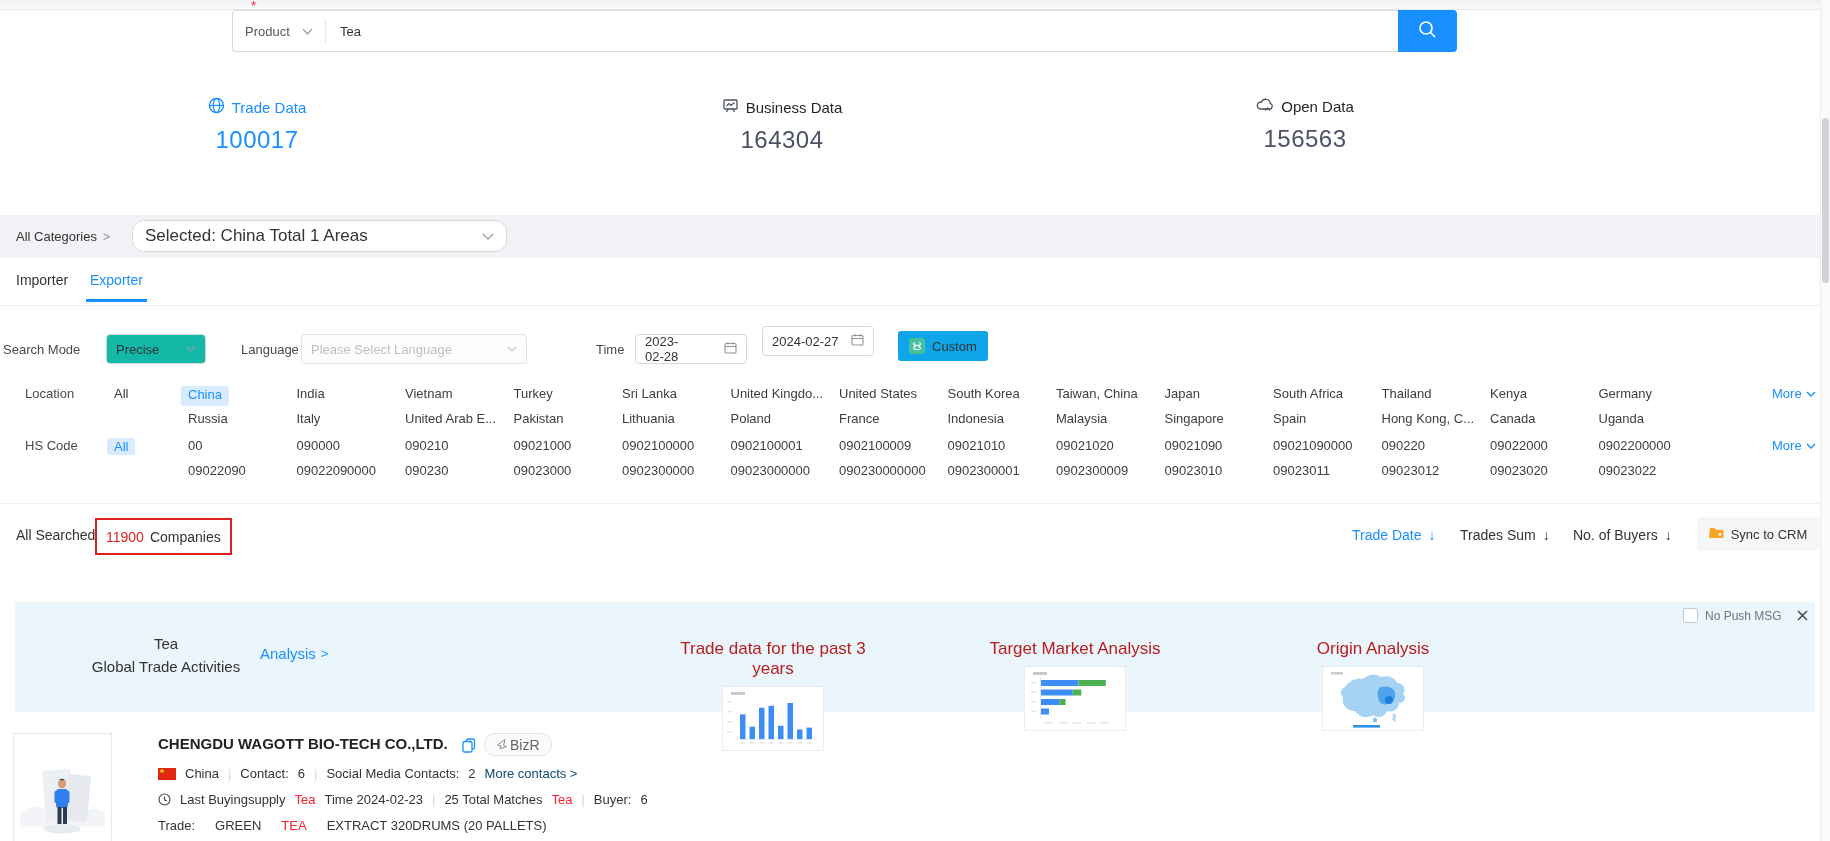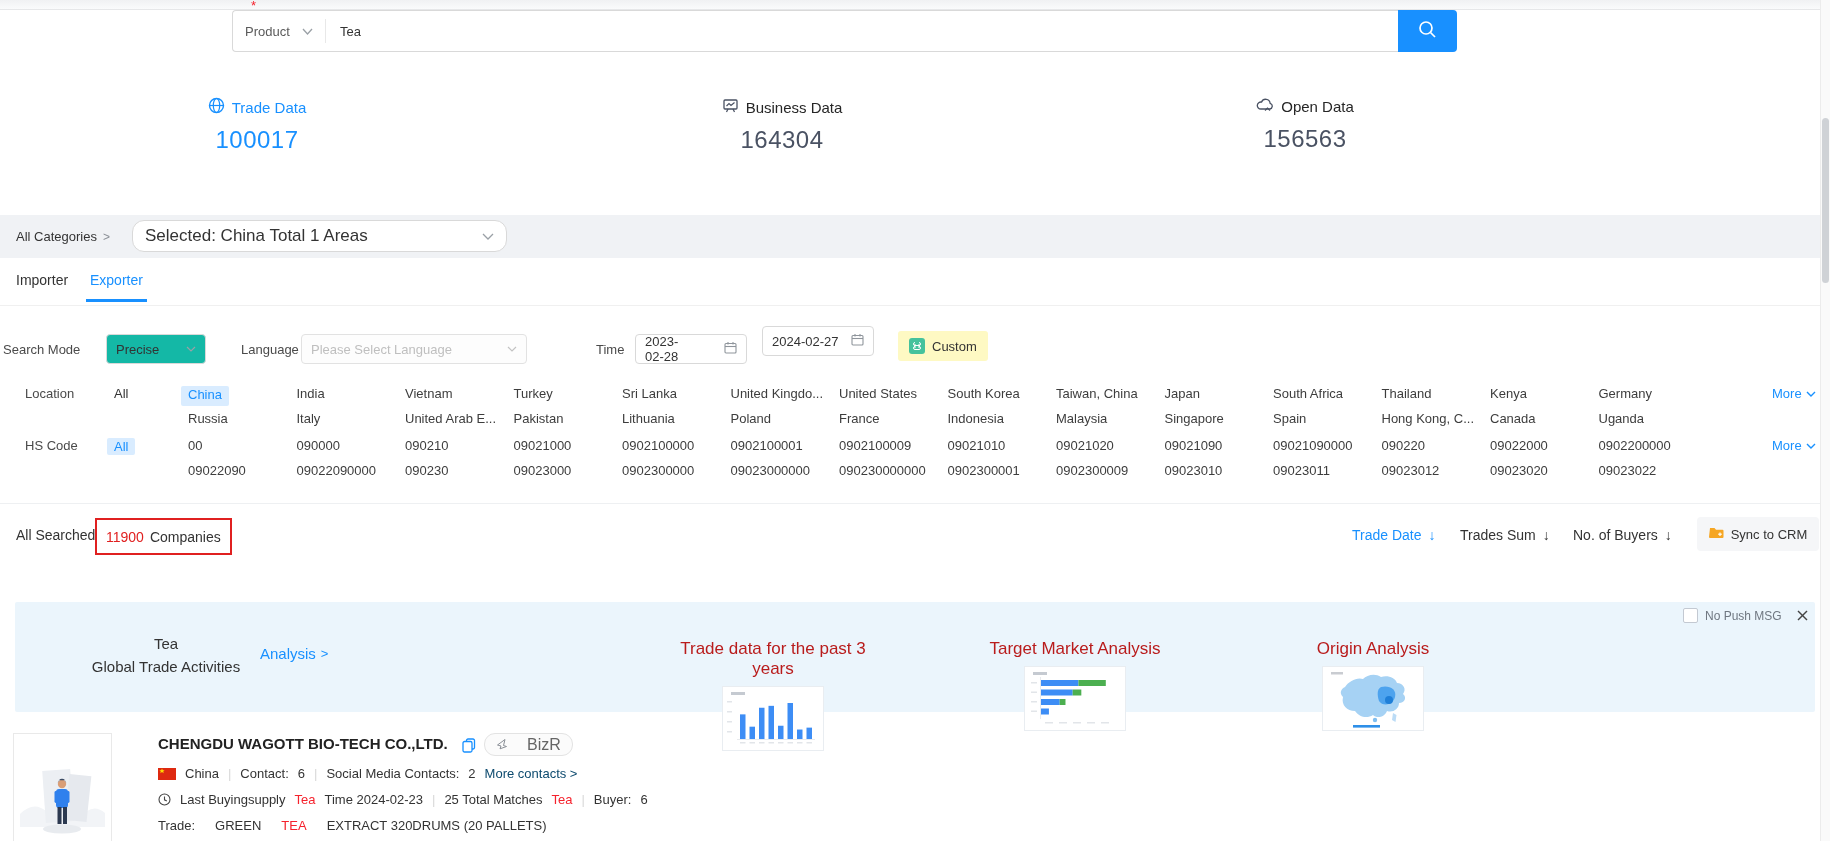--- a/index.html
+++ b/index.html
@@ -27,21 +27,21 @@
   .tabs{position:absolute;left:0;top:258px;right:0;height:47px;border-bottom:1px solid #f0f0f0;}
   .tab{position:absolute;top:0;height:44px;display:flex;align-items:center;font-size:14px;color:#333;cursor:pointer;}
   .tab.importer{left:16px;}
   .tab.exporter{left:90px;color:#1890ff;}
   .tab.exporter::after{content:"";position:absolute;left:-4px;right:-4px;bottom:0;height:3px;background:#1890ff;}
   
   .flabel{position:absolute;font-size:13px;color:#4a4a4a;}
   .sel{position:absolute;height:30px;background:#14b8a6;border:1px solid #d9d9d9;border-radius:4px;display:flex;align-items:center;justify-content:space-between;padding:0 9px;box-sizing:border-box;font-size:13px;color:#333;cursor:pointer;}
   .sel.placeholder{color:#bfbfbf;background:#fdfdfd;border-color:#e2e2e2;}
   .dateinput{position:absolute;height:30px;width:112px;background:#fff;border:1px solid #d9d9d9;border-radius:4px;display:flex;align-items:center;justify-content:space-between;padding:0 9px;box-sizing:border-box;font-size:13px;color:#333;cursor:text;}
-  .custom-btn{position:absolute;left:898px;top:331px;height:30px;padding:0 11px;background:#fef9c3;border-radius:3px;display:flex;align-items:center;gap:7px;font-size:13px;color:#333;cursor:pointer;}
+  .custom-btn{position:absolute;left:898px;top:331px;height:30px;padding:0 11px;background:#0ea5e9;border-radius:3px;display:flex;align-items:center;gap:7px;font-size:13px;color:#333;cursor:pointer;}
   .cmd-badge{width:16px;height:16px;border-radius:3px;background:#45c29c;display:flex;align-items:center;justify-content:center;}
   
   .all-chip{position:absolute;left:114px;font-size:13px;color:#333;cursor:pointer;}
   .all-chip.selected{background:#d9ecff;color:#1890ff;padding:1px 7px;border-radius:2px;margin-left:-7px;}
   .chip-row{position:absolute;left:188px;width:1530px;display:grid;grid-template-columns:repeat(14,108.5px);height:20px;}
   .chip-row span{font-size:13px;color:#3d3d3d;white-space:nowrap;cursor:pointer;width:fit-content;}
   .chip-row span.selected{background:#d9ecff;color:#1890ff;padding:1px 7px;border-radius:2px;margin-left:-7px;}
   .more-link{position:absolute;left:1772px;color:#1890ff;font-size:13px;display:flex;align-items:center;gap:4px;cursor:pointer;}
   .filters-divider{position:absolute;left:0;right:0;top:503px;height:1px;background:#eef0f2;}
   
@@ -60,21 +60,21 @@
   .bcard .bc-title{font-size:17px;color:#b91c1c;margin-top:28px;}
   .thumb{width:100px;height:63px;background:#fff;border:1px solid #e9edf1;margin:7px auto 0;cursor:pointer;}
   .nopush{position:absolute;left:1668px;top:6px;display:flex;align-items:center;gap:7px;}
   .nopush-box{width:13px;height:13px;border:1px solid #c3c9d2;border-radius:2px;background:#fff;cursor:pointer;}
   .nopush-label{font-size:12px;color:#6f7781;}
   .nopush-close{margin-left:8px;cursor:pointer;display:flex;}
   
   .comp-img{position:absolute;left:13px;top:733px;width:97px;height:130px;border:1px solid #e9e9e9;background:#fff;}
   .comp-name{position:absolute;left:158px;top:735px;font-size:15px;font-weight:700;color:#222;}
   .copy-icon{position:absolute;left:462px;top:738px;cursor:pointer;display:flex;}
-  .bizr-pill{position:absolute;left:484px;top:733px;height:21px;padding:0 11px;border:1px solid #e3e3e3;border-radius:11px;background:#fbfbfb;display:flex;align-items:center;gap:19px;font-size:16px;color:#666;cursor:pointer;}
+  .bizr-pill{position:absolute;left:484px;top:733px;height:21px;padding:0 11px;border:1px solid #e3e3e3;border-radius:11px;background:#fbfbfb;display:flex;align-items:center;gap:2px;font-size:14px;color:#666;cursor:pointer;}
   .comp-line{position:absolute;left:158px;display:flex;align-items:center;gap:9px;font-size:13px;color:#333;}
   .comp-line .sep{color:#d8d8d8;}
   .red{color:#f5222d;}
   .blue-link{color:#0c4a6e;cursor:pointer;}
   .flag{width:18px;height:12px;background:#de2910;position:relative;display:inline-block;}
   .flag svg{position:absolute;left:1px;top:0px;}
   
   .scrollbar{position:absolute;right:0;top:0;width:10px;height:841px;background:#fafafa;border-left:1px solid #ececec;box-sizing:border-box;}
   .scroll-thumb{position:absolute;right:1px;top:118px;width:7px;height:165px;background:#cfd2d6;border-radius:4px;cursor:grab;}
   .chev{display:inline-flex;}

